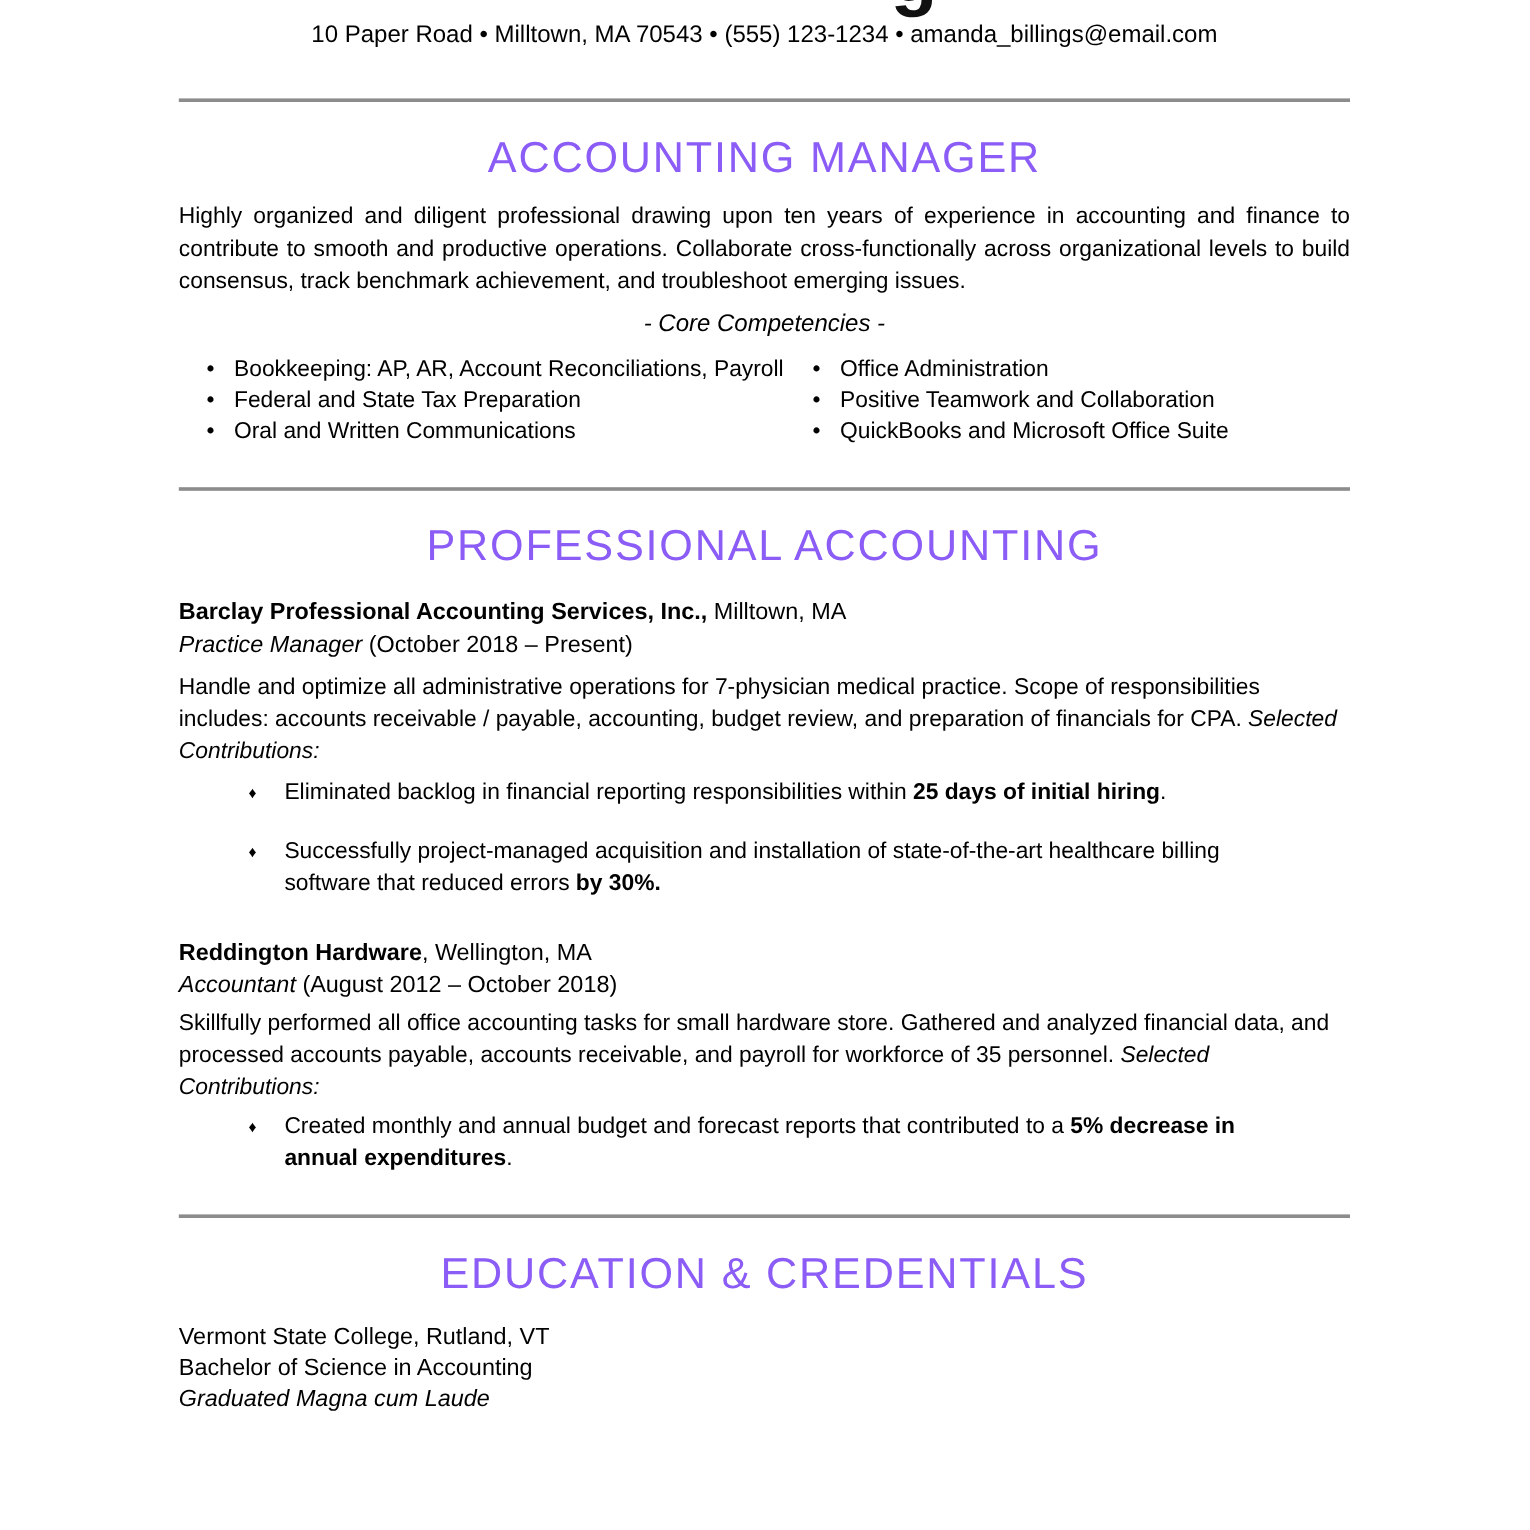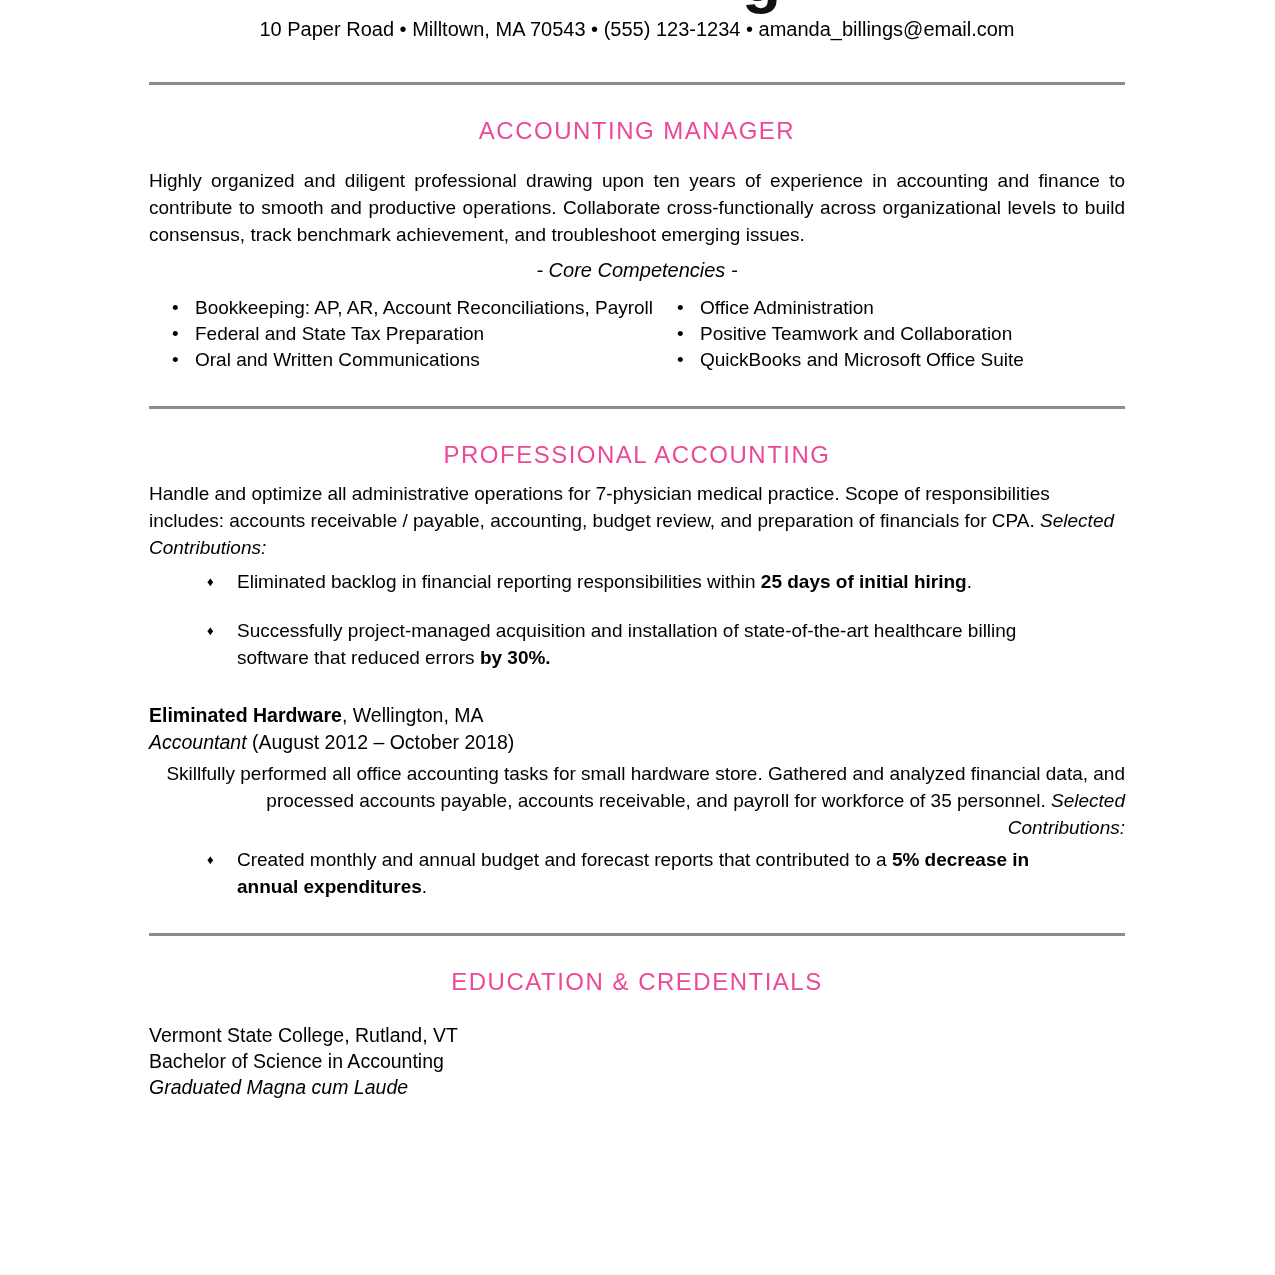--- a/index.html
+++ b/index.html
@@ -36,26 +36,26 @@
     border: 0;
     height: 3px;
     background: #8c8c8c;
     margin: 0;
   }
   .rule-1 { margin-top: 39px; }
   .rule-2 { margin-top: 33px; }
   .rule-3 { margin-top: 33px; }
   .section-heading {
     margin: 29px 0 0 0;
-    font-size: 24px;
+    font-size: 36px;
     line-height: 34px;
     font-weight: 400;
     letter-spacing: 1.5px;
     text-align: center;
-    color: #ec4899;
+    color: #8b5cf6;
   }
   .summary {
     margin: 19px 0 0 0;
     font-size: 19px;
     line-height: 27px;
     text-align: justify;
   }
   .comp-heading {
     margin: 9px 0 0 0;
     font-size: 20px;
@@ -90,21 +90,21 @@
     line-height: 27px;
   }
   .job-header.second { margin-top: 31px; }
   .company { font-weight: 700; }
   .job-title { font-style: italic; }
   .job-desc {
     margin: 8px 0 0 0;
     font-size: 19px;
     line-height: 27px;
   }
-  .job-desc.second { margin-top: 4px; text-align: right; }
+  .job-desc.second { margin-top: 4px; }
   .selected { font-style: italic; }
   ul.contrib-list {
     margin: 7px 0 0 0;
     padding: 0;
     list-style: none;
     font-size: 19px;
     line-height: 27px;
   }
   ul.contrib-list.second { margin-top: 5px; }
   ul.contrib-list li {
@@ -157,34 +157,38 @@
         <li>Office Administration</li>
         <li>Positive Teamwork and Collaboration</li>
         <li>QuickBooks and Microsoft Office Suite</li>
       </ul>
     </div>
 
     <hr class="rule rule-2">
 
     <h2 class="section-heading">PROFESSIONAL ACCOUNTING</h2>
 
+    <div class="job-header">
+      <span class="company">Barclay Professional Accounting Services, Inc.,</span><span> Milltown, MA</span><br>
+      <span class="job-title">Practice Manager</span><span> (October 2018 – Present)</span>
+    </div>
     <p class="job-desc">
       <span>Handle and optimize all administrative operations for 7-physician medical practice. Scope of responsibilities includes: accounts receivable / payable, accounting, budget review, and preparation of financials for CPA. </span><span class="selected">Selected Contributions:</span>
     </p>
     <ul class="contrib-list">
       <li>
         <span>Eliminated backlog in financial reporting responsibilities within </span><b>25 days of initial hiring</b><span>.</span>
       </li>
       <li>
         <span>Successfully project-managed acquisition and installation of state-of-the-art healthcare billing software that reduced errors </span><b>by 30%.</b><span></span>
       </li>
     </ul>
 
     <div class="job-header second">
-      <span class="company">Eliminated Hardware</span><span>, Wellington, MA</span><br>
+      <span class="company">Reddington Hardware</span><span>, Wellington, MA</span><br>
       <span class="job-title">Accountant</span><span> (August 2012 – October 2018)</span>
     </div>
     <p class="job-desc second">
       <span>Skillfully performed all office accounting tasks for small hardware store. Gathered and analyzed financial data, and processed accounts payable, accounts receivable, and payroll for workforce of 35 personnel. </span><span class="selected">Selected Contributions:</span>
     </p>
     <ul class="contrib-list second">
       <li>
         <span>Created monthly and annual budget and forecast reports that contributed to a </span><b>5% decrease in annual expenditures</b><span>.</span>
       </li>
     </ul>

